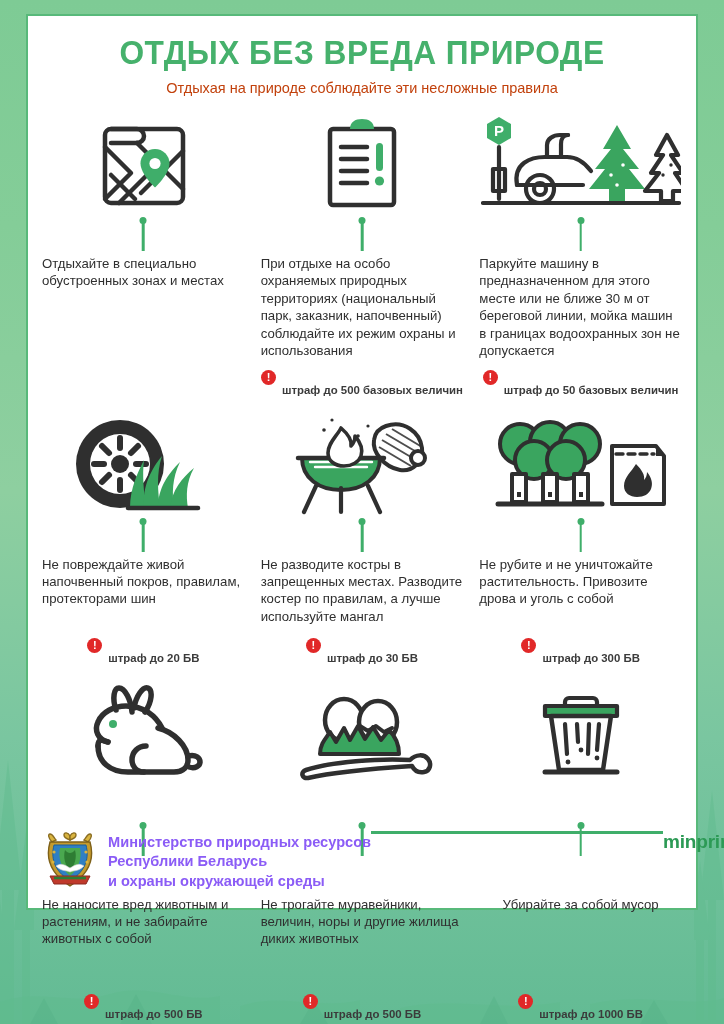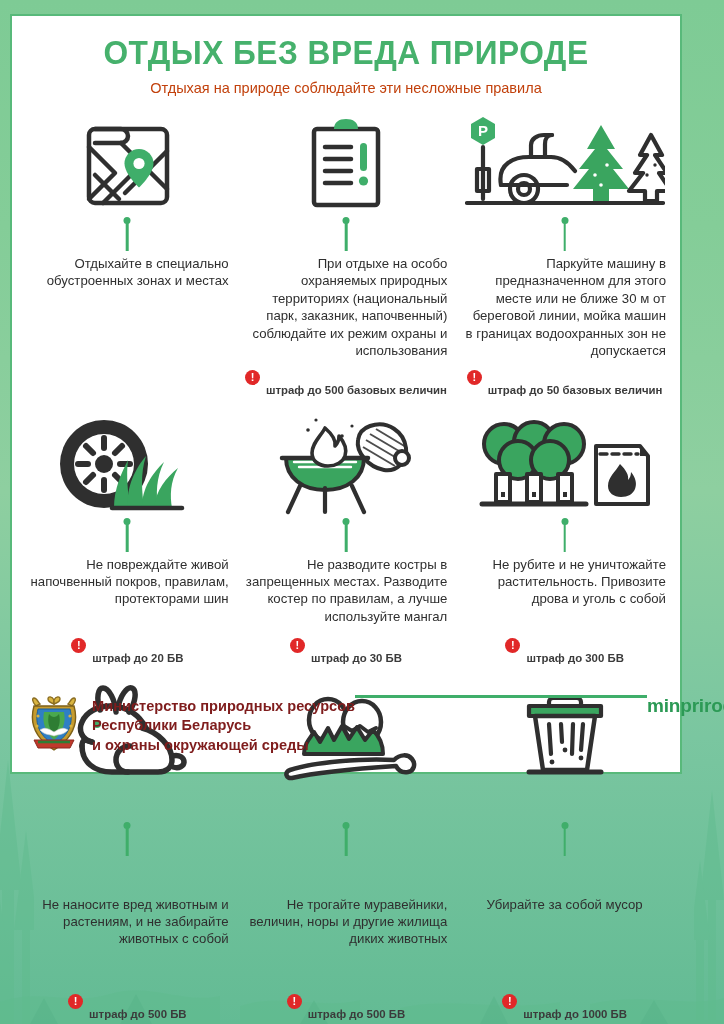--- a/index.html
+++ b/index.html
@@ -10,21 +10,21 @@
   }
   #poster{
     position:relative;width:724px;height:1024px;
     background:linear-gradient(180deg,#7ecb95 0%,#84cd98 22%,#8ecfa0 48%,#7ac6a0 72%,#63bb94 100%);
     overflow:hidden;
   }
   
   .forest{position:absolute;pointer-events:none;opacity:.45;}
   .forest svg{display:block;}
   .card-sheet{
-    position:absolute;left:10px;top:14px;width:672px;height:760px;
+    position:absolute;left:26px;top:14px;width:672px;height:896px;
     background:#ffffff;border:2px solid #58b97a;box-sizing:border-box;
   }
   .header{padding:20px 20px 4px;text-align:center;}
   .title{
     font-size:33px;font-weight:bold;color:#46b16c;letter-spacing:.5px;
     line-height:1.05;margin:0 0 9px;white-space:nowrap;
     transform:scaleX(.96);transform-origin:center;
   }
   .subtitle{font-size:14.5px;color:#c2410c;margin:0;line-height:1.2;}
 
@@ -42,39 +42,39 @@
   .connector{width:10px;height:34px;position:relative;margin-top:2px;}
   .connector .stem{
     position:absolute;left:50%;top:6px;transform:translateX(-50%);
     width:2.6px;height:28px;background:#3fae6a;
   }
   .connector .dot{
     position:absolute;left:50%;top:0;transform:translateX(-50%);
     width:7px;height:7px;border-radius:50%;background:#3fae6a;
   }
   .desc{
-    font-size:13.2px;line-height:1.32;color:#2f2f2f;text-align:right;
+    font-size:13.2px;line-height:1.32;color:#2f2f2f;text-align:left;
     margin-top:4px;max-width:205px;
   }
   .fine-wrap{margin-top:auto;padding-bottom:6px;display:flex;align-items:center;justify-content:center;gap:6px;min-height:22px;}
   .fine-icon{
     width:15px;height:15px;border-radius:50%;background:#e12828;
     display:flex;align-items:center;justify-content:center;flex:0 0 auto;
   }
   .fine-icon span{color:#fff;font-size:11px;font-weight:bold;line-height:1;}
   .fine-text{font-size:11.4px;font-weight:bold;color:#3b3b3b;white-space:nowrap;margin-top:24px;}
   .fine-wrap.empty{visibility:hidden;}
 
   
   .footer{
     position:absolute;left:0;right:0;bottom:0;height:92px;
     display:flex;align-items:center;padding:0 22px 0 16px;box-sizing:border-box;
   }
   .emblem{width:52px;height:60px;flex:0 0 auto;margin-right:12px;}
-  .ministry{font-size:14.6px;font-weight:bold;color:#7f1d1d;line-height:1.33;white-space:nowrap;}
+  .ministry{font-size:14.6px;font-weight:bold;color:#8b5cf6;line-height:1.33;white-space:nowrap;}
   .footer-right{margin-left:auto;display:flex;align-items:flex-start;justify-content:center;height:62px;}
   .rule{width:292px;height:3px;background:#3fae6a;margin-bottom:26px;}
   .site{font-size:19px;font-weight:bold;color:#2c9a55;letter-spacing:-.2px;}
 </style>
 </head>
 <body>
 
 <div id="poster">
 
   <div class="forest" style="left:-6px;top:330px;">

